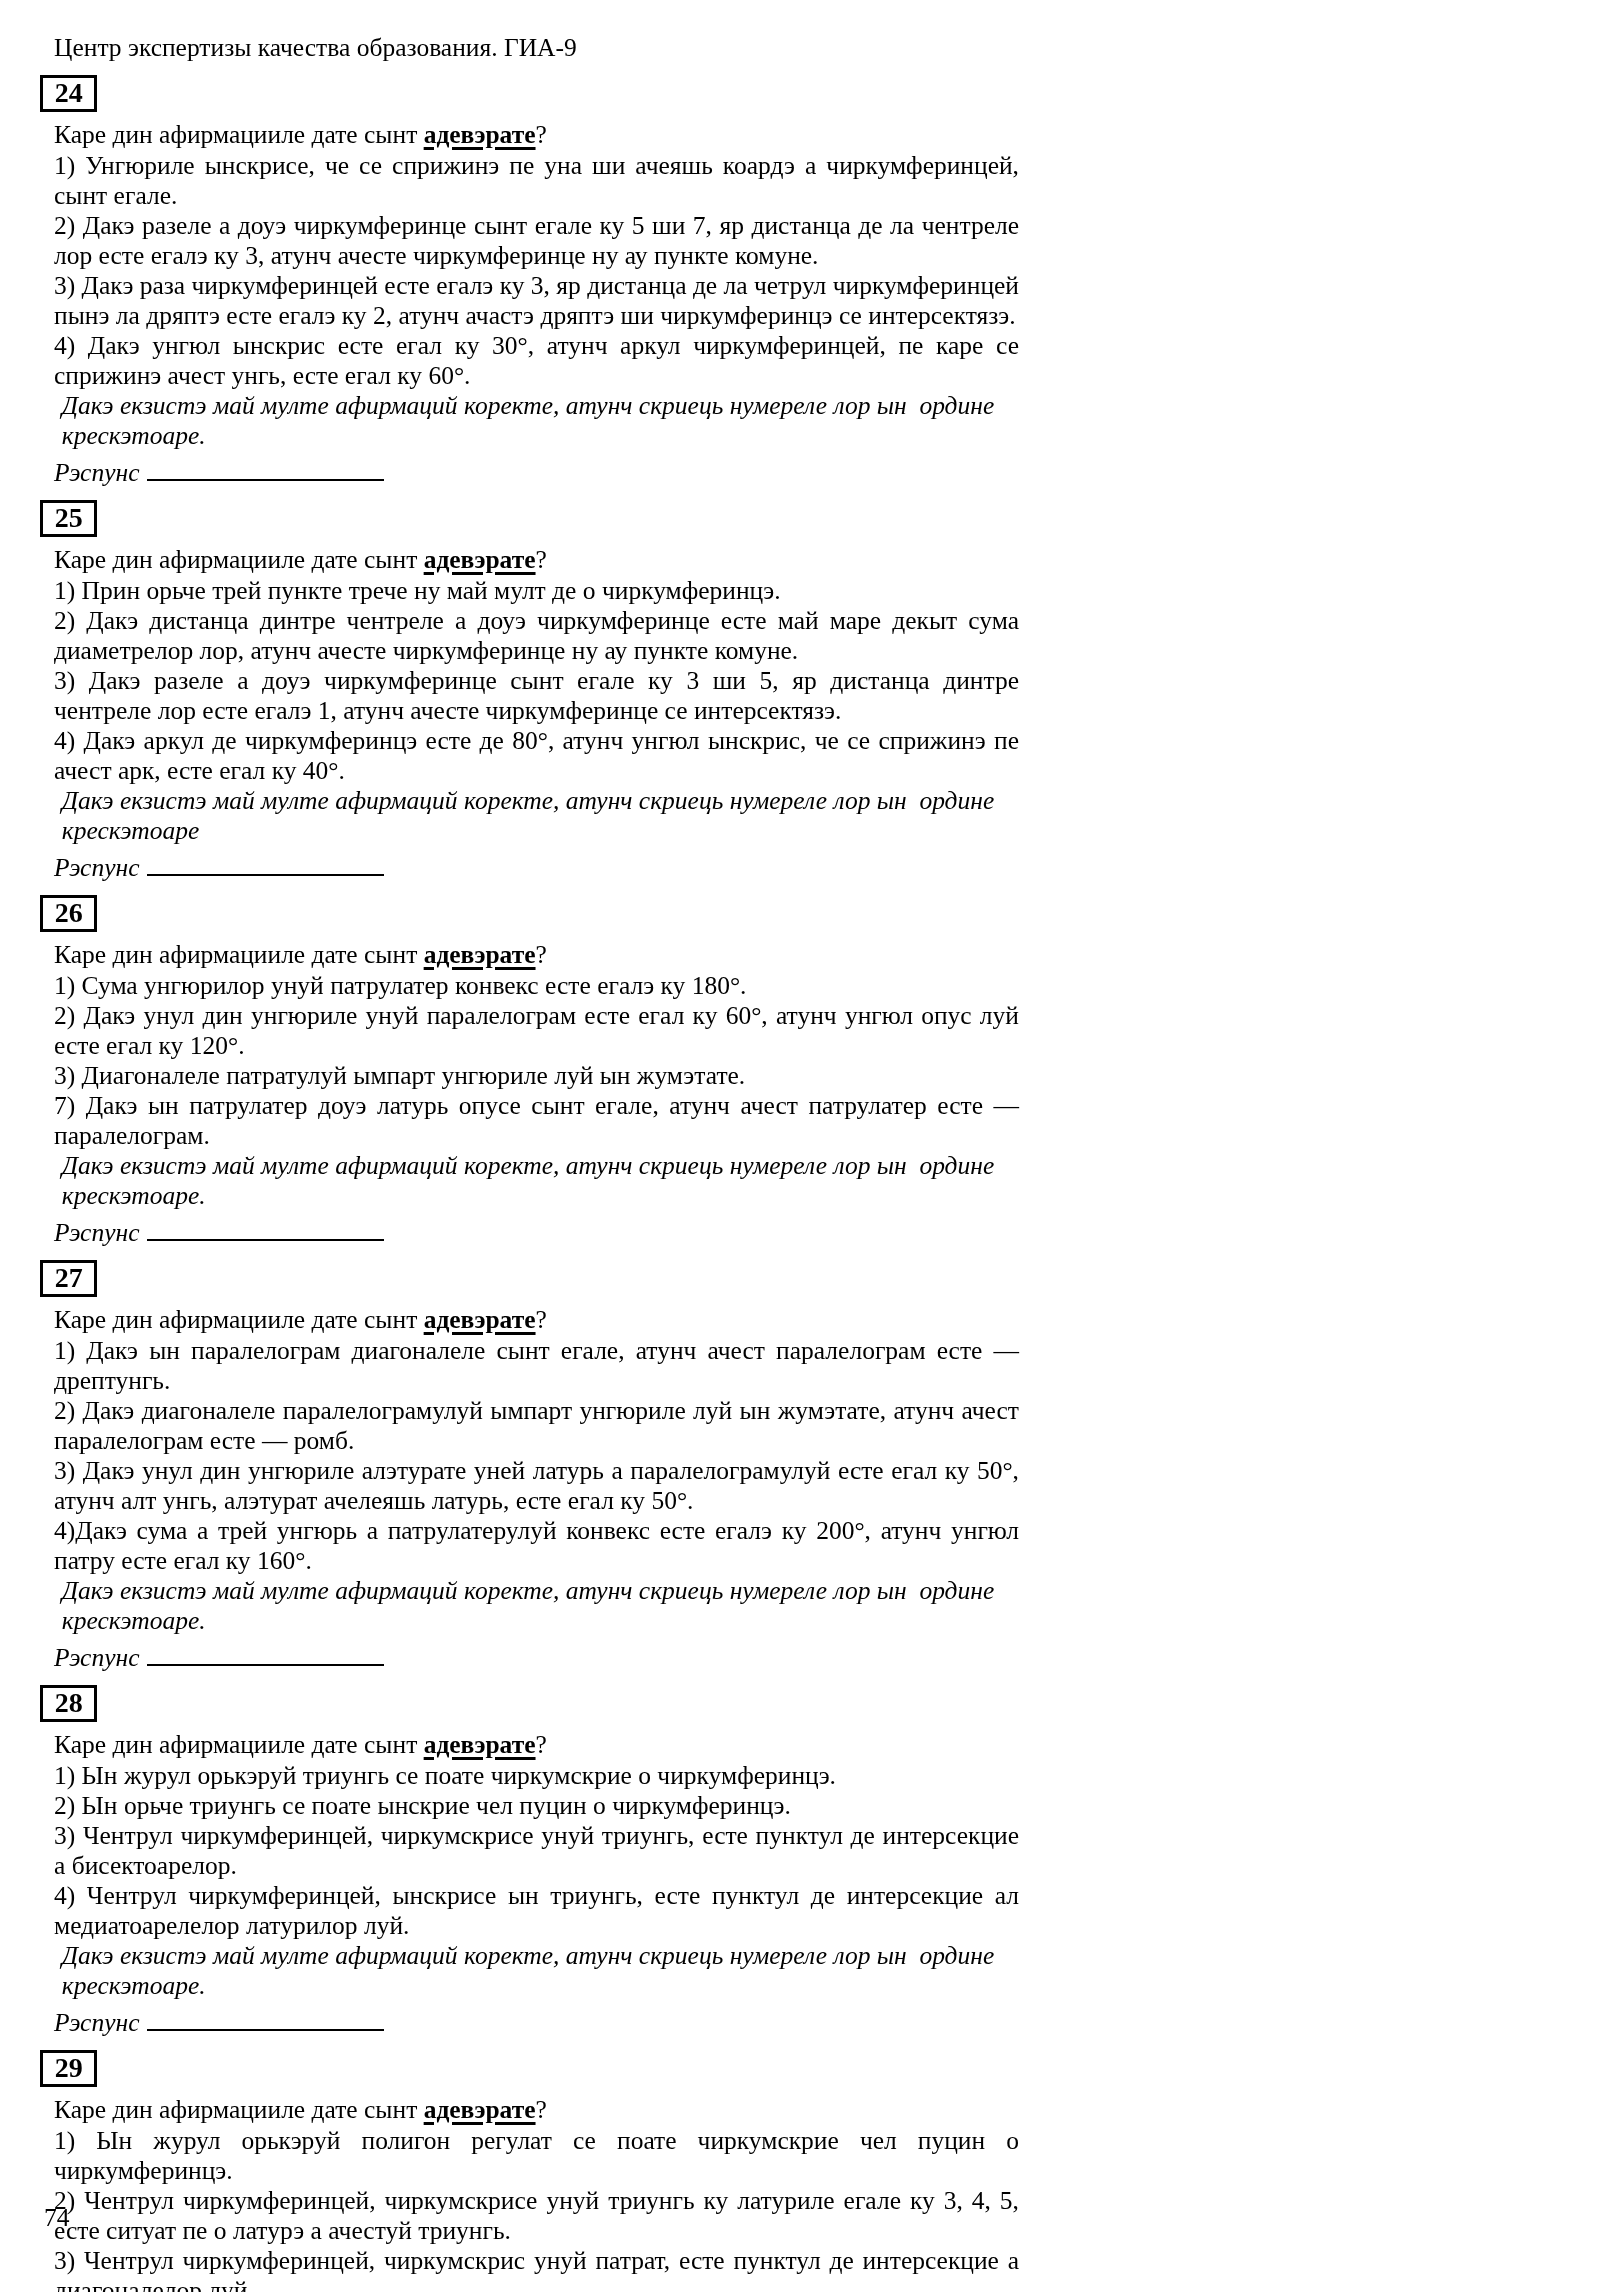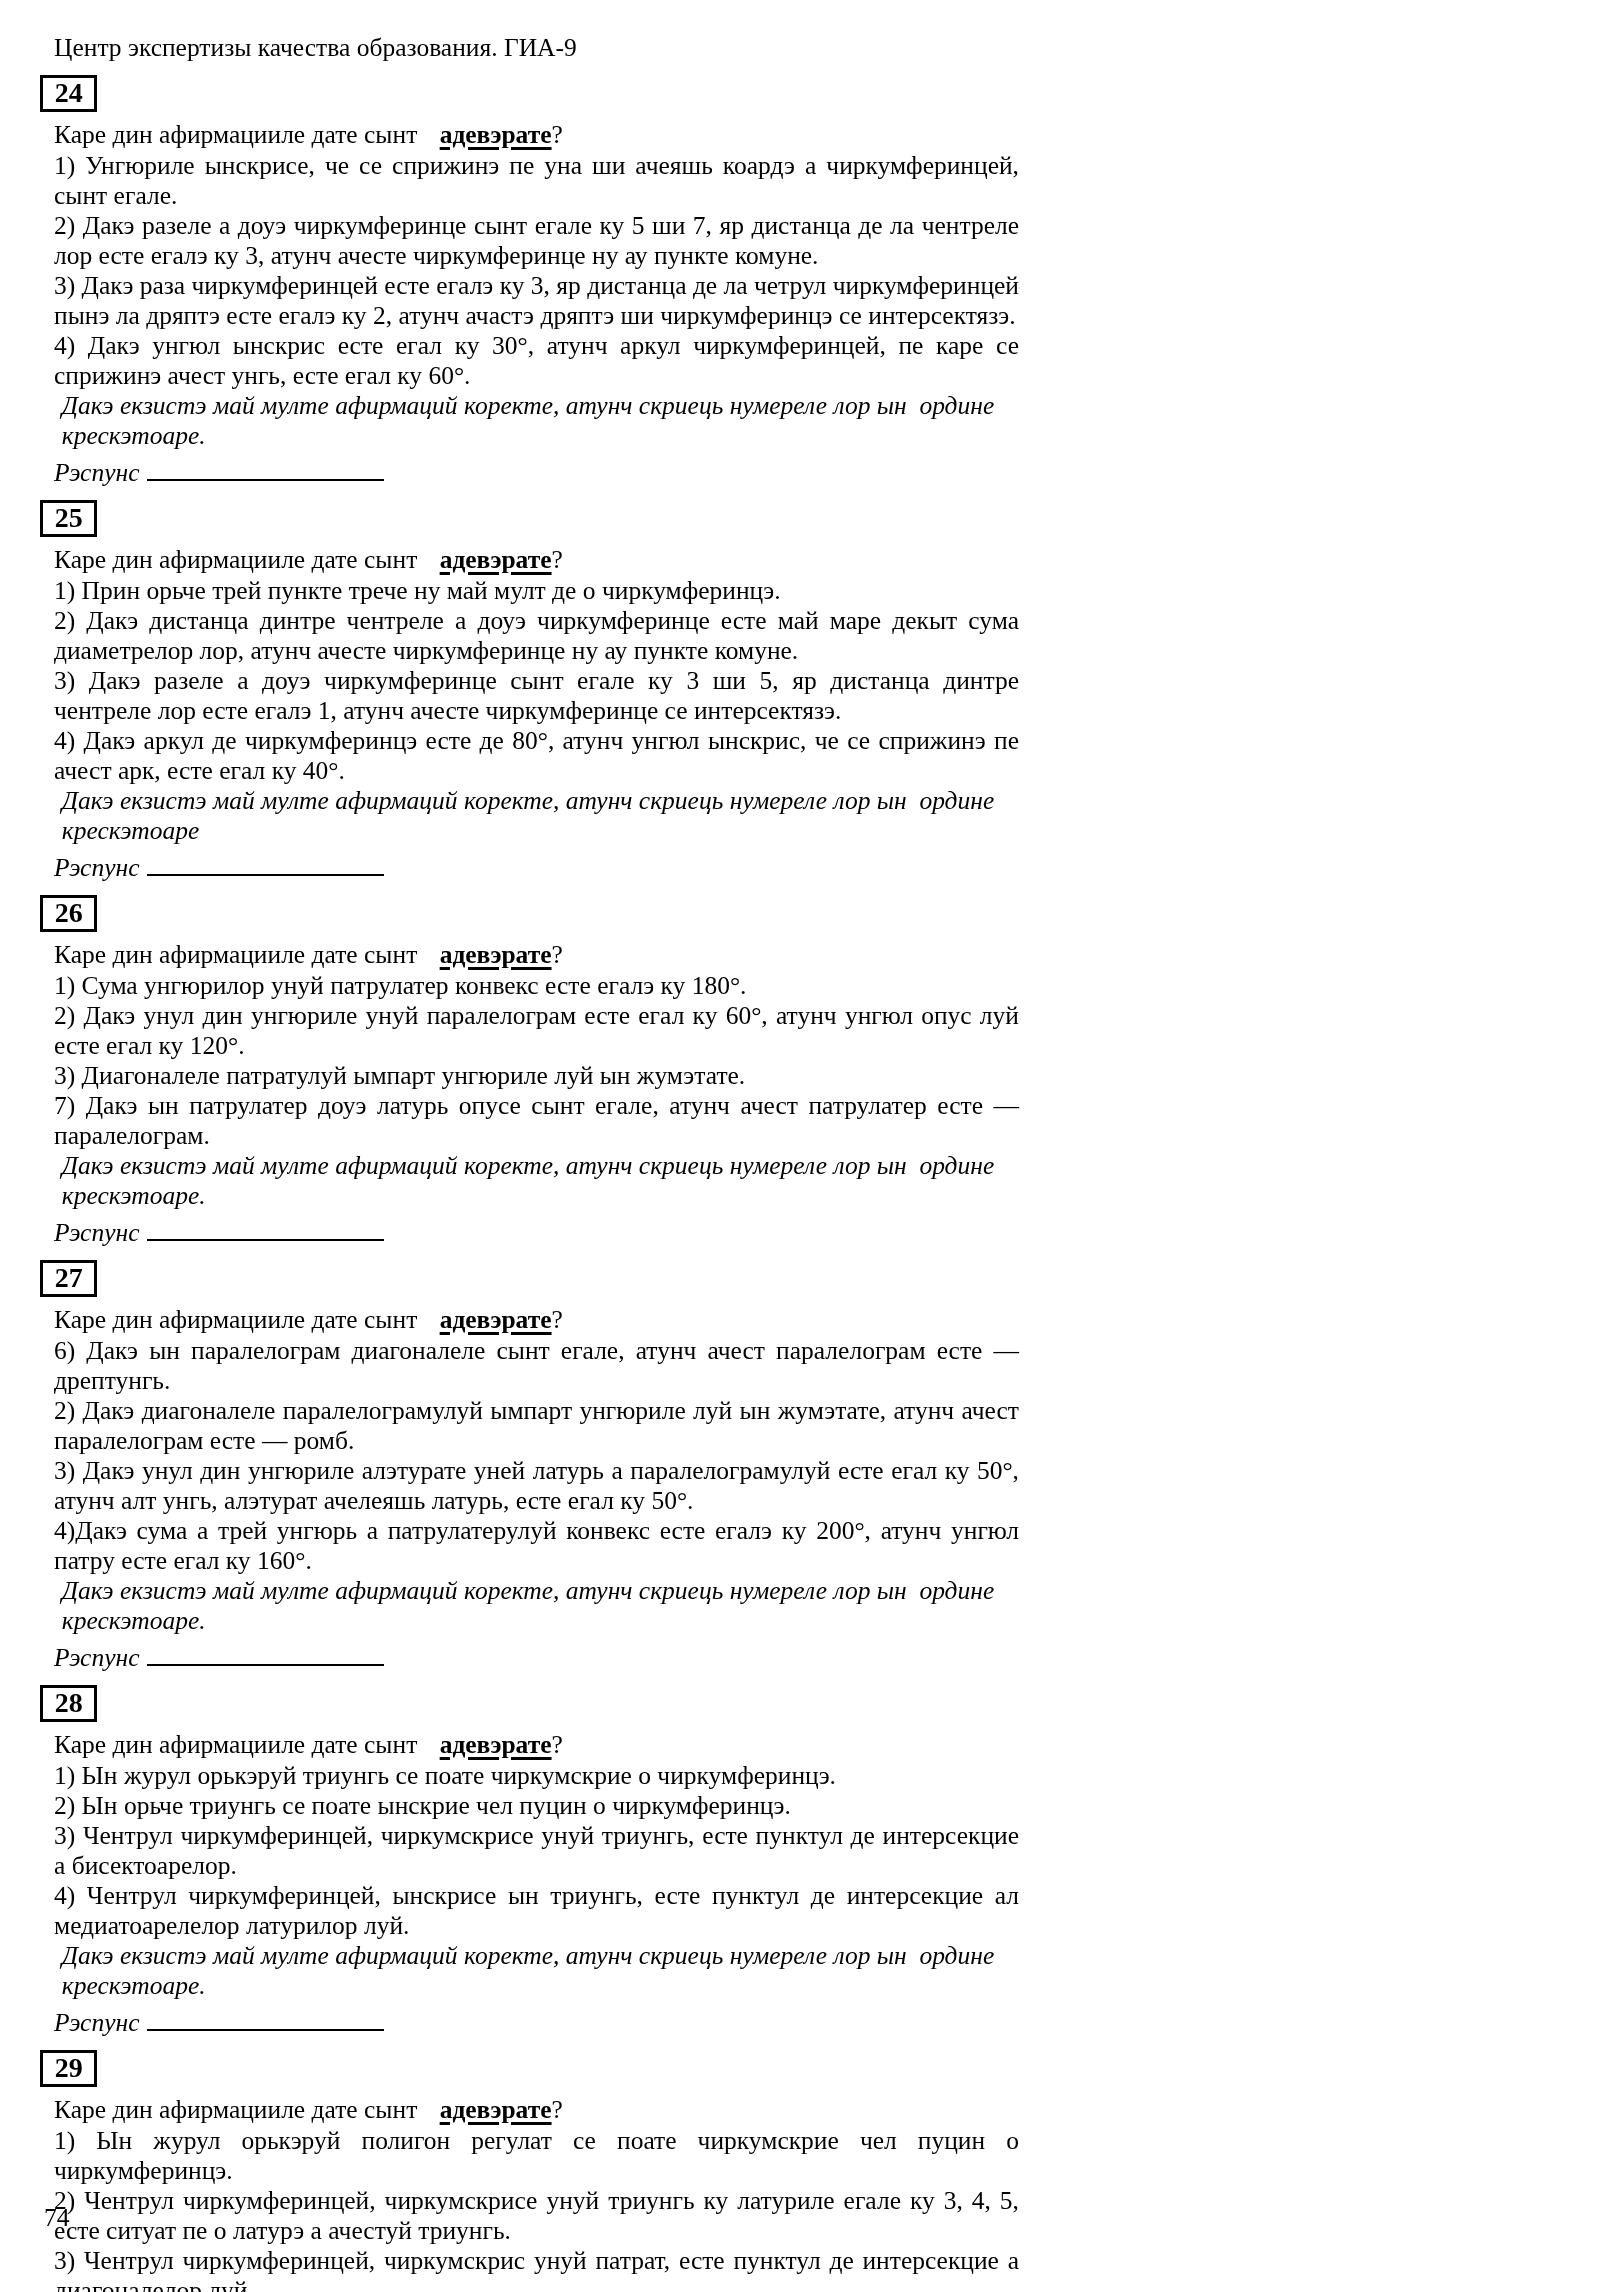--- a/index.html
+++ b/index.html
@@ -40,21 +40,20 @@
     font-weight: 700;
     font-size: 28px;
   }
   p { margin: 0; padding: 0; }
   .prompt { margin-bottom: 1px; }
   .kw {
     font-weight: 700;
     text-decoration: underline;
     text-decoration-thickness: 2.5px;
     text-underline-offset: 3.9px;
-    margin-left: 16px;
   }
   .item {
     text-align: justify;
   }
   .note {
     font-style: italic;
     padding-left: 7.8px;
     white-space: pre-wrap;
   }
   .response {
@@ -121,21 +120,21 @@
     <p class="item">7) Дакэ ын патрулатер доуэ латурь опусе сынт егале, атунч ачест патрулатер есте — паралелограм.</p>
     <p class="note">Дакэ екзистэ май мулте афирмаций коректе, атунч скриець нумереле лор ын  ордине крескэтоаре.</p>
     <p class="response"><span>Рэспунс</span><span class="blank"></span></p>
   </section>
 
   <section class="question">
     <div class="qbox">
         <span>27</span>
       </div>
     <p class="prompt"><span>Каре дин афирмацииле дате сынт </span><span class="kw">адевэрате</span><span>?</span></p>
-    <p class="item">6) Дакэ ын паралелограм диагоналеле сынт егале, атунч ачест паралелограм есте — дрептунгь.</p>
+    <p class="item">1) Дакэ ын паралелограм диагоналеле сынт егале, атунч ачест паралелограм есте — дрептунгь.</p>
     <p class="item">2) Дакэ диагоналеле паралелограмулуй ымпарт унгюриле луй ын жумэтате, атунч ачест паралелограм есте — ромб.</p>
     <p class="item">3) Дакэ унул дин унгюриле алэтурате уней латурь а паралелограмулуй есте егал ку 50°, атунч алт унгь, алэтурат ачелеяшь латурь, есте егал ку 50°.</p>
     <p class="item">4)Дакэ сума а трей унгюрь а патрулатерулуй конвекс есте егалэ ку 200°, атунч унгюл патру есте егал ку 160°.</p>
     <p class="note">Дакэ екзистэ май мулте афирмаций коректе, атунч скриець нумереле лор ын  ордине крескэтоаре.</p>
     <p class="response"><span>Рэспунс</span><span class="blank"></span></p>
   </section>
 
   <section class="question">
     <div class="qbox">
         <span>28</span>

